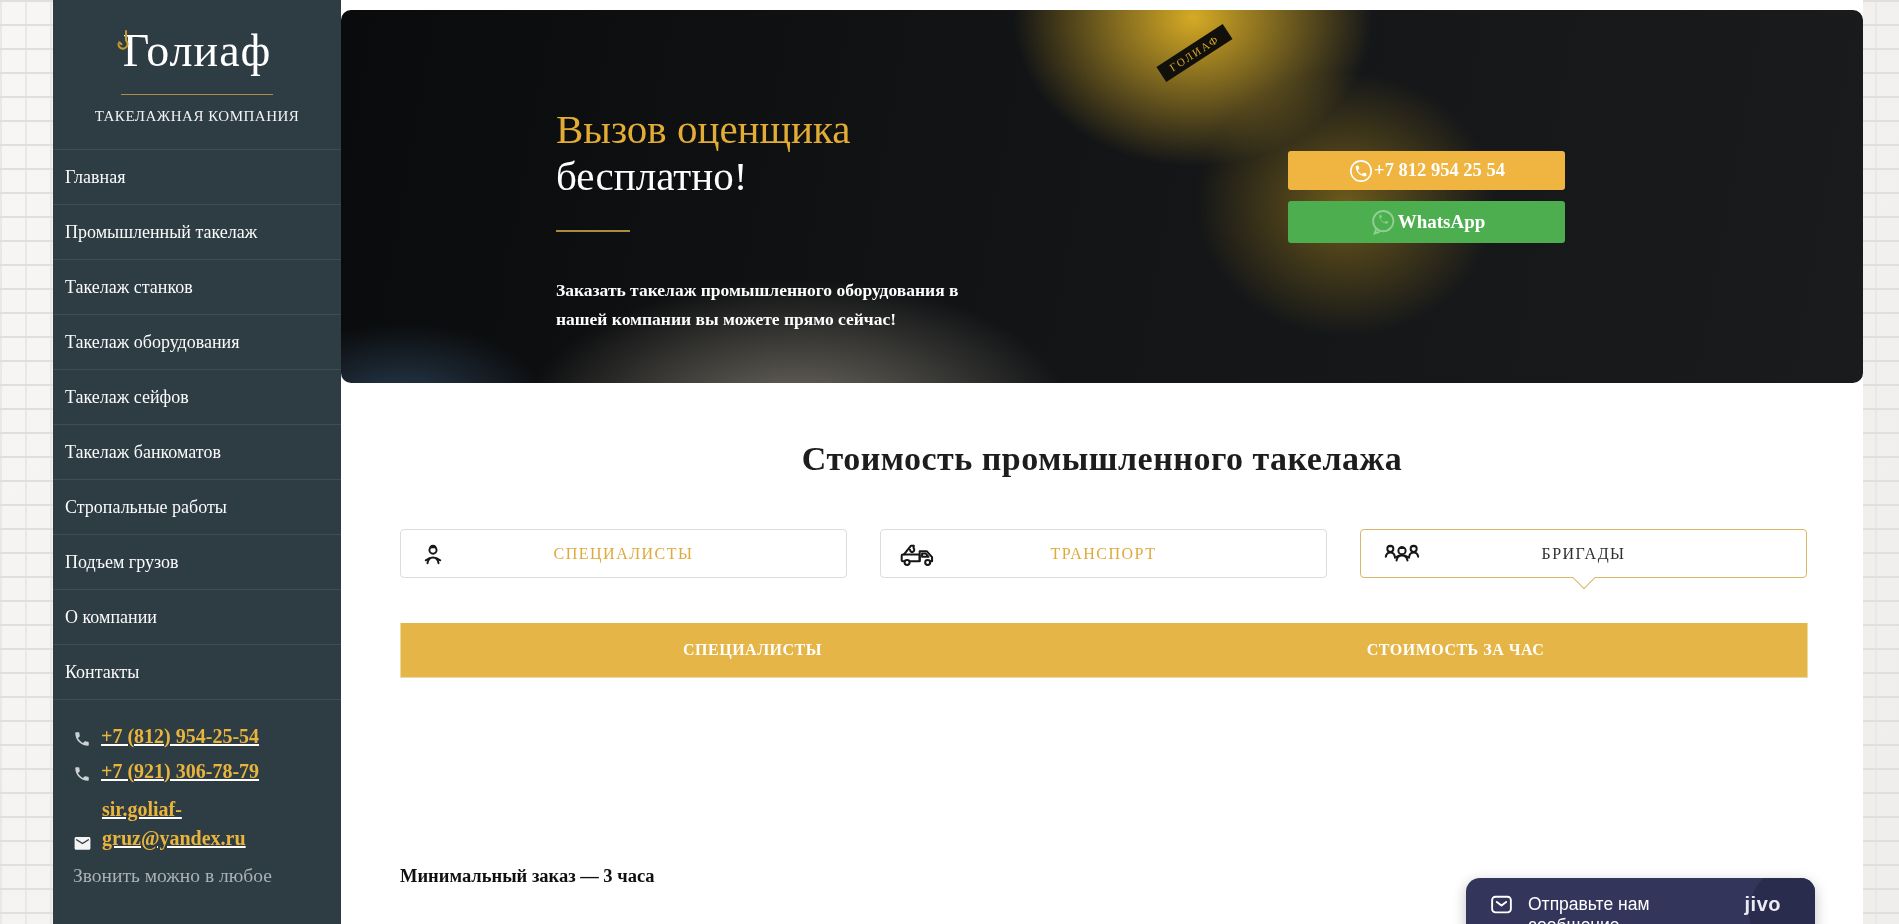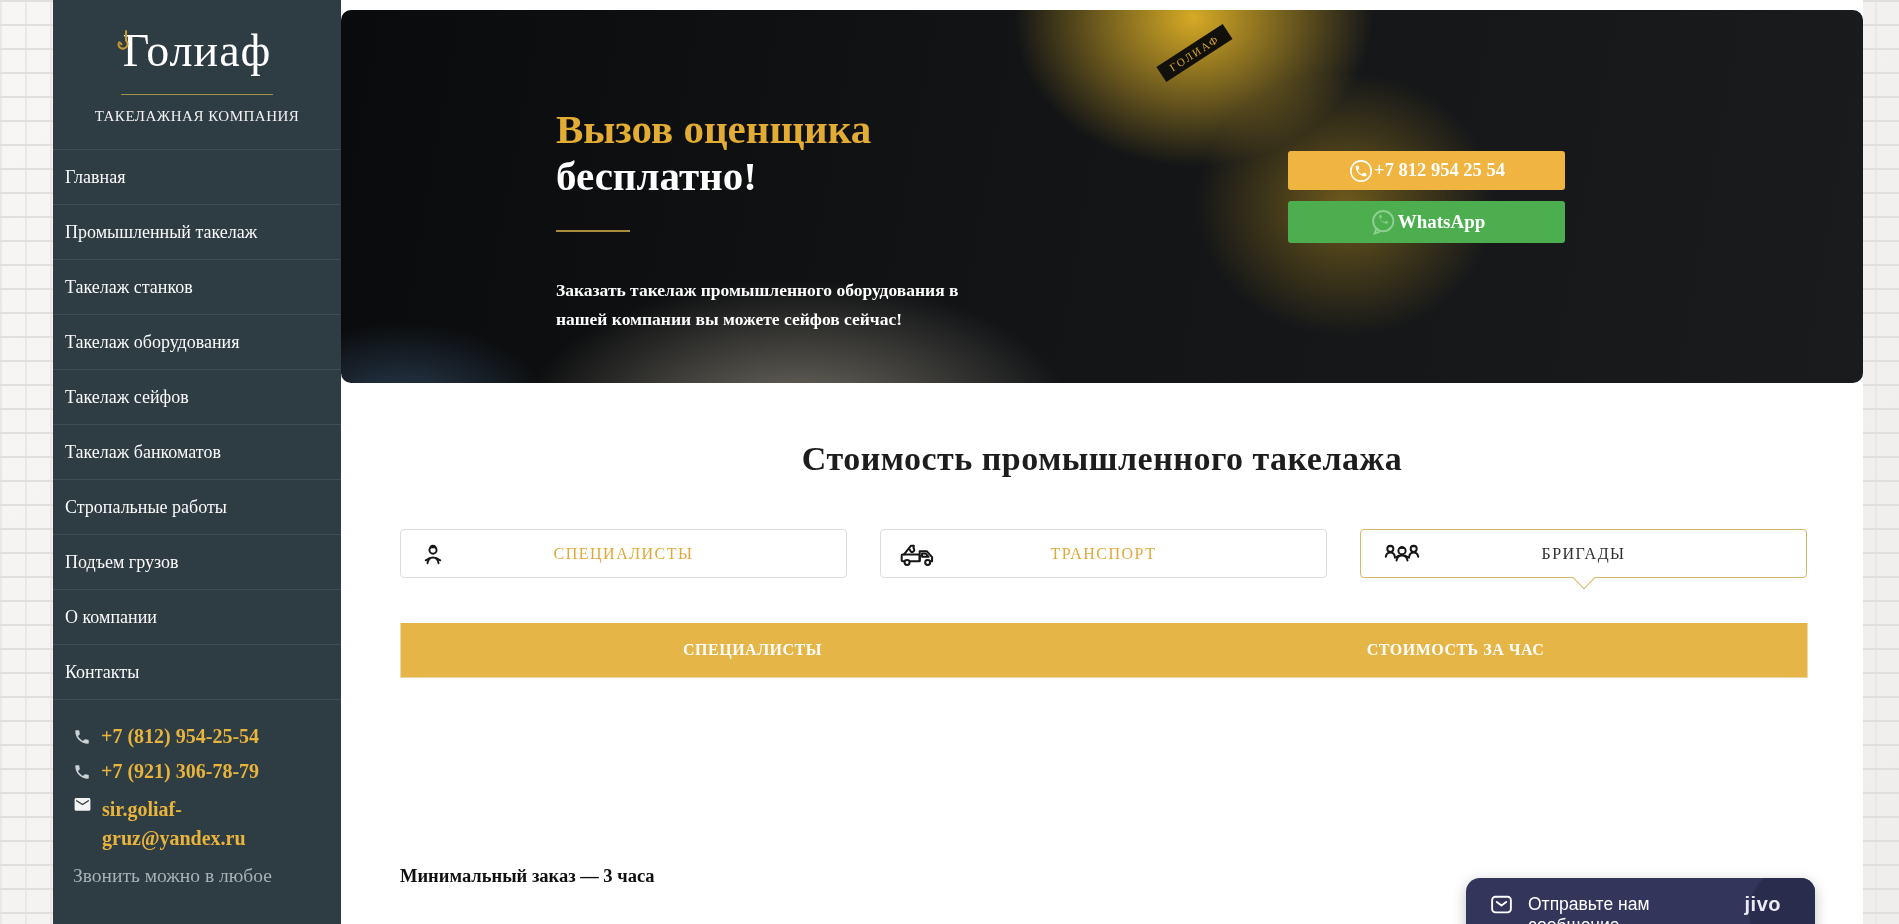--- a/index.html
+++ b/index.html
@@ -27,21 +27,21 @@
   .logo-divider { width:152px; border-top:1px solid #a78f45; margin:14px auto 13px; }
   .tagline { font-size:15px; letter-spacing:.5px; color:#f3f3f3; text-align:center; }
 
   .menu { list-style:none; margin-top:24px; border-top:1px solid rgba(255,255,255,.09); }
   .menu li {
     height:55px; line-height:54px; padding-left:12px; font-size:18px; color:#fbfbfb;
     border-bottom:1px solid rgba(255,255,255,.09); cursor:pointer; white-space:nowrap;
   }
 
   .contacts { margin-top:25px; padding:0 14px 0 20px; }
-  .contact-row { display:flex; align-items:flex-start; gap:10px; margin-bottom:12px; }
+  .contact-row { display:flex; align-items:flex-end; gap:10px; margin-bottom:12px;text-decoration:underline; }
   .contact-row .cicon { flex:0 0 auto; margin-top:3px; }
   .contact-phone { color:#e8b43c; font-weight:700; font-size:20px; white-space:nowrap; }
   .contact-email { color:#e8b43c; font-weight:700; font-size:20px; width:212px; line-height:1.45; overflow-wrap:break-word; }
   .contact-note { color:#a9b2b6; font-size:19.5px; margin-top:6px; }
 
   
   .main { position:absolute; left:341px; top:0; width:1522px; height:100%; background:#fff; }
 
   
   .hero {
@@ -52,21 +52,21 @@
       radial-gradient(250px 220px at 66% 52%, rgba(198,156,30,.50), rgba(198,156,30,0) 60%),
       radial-gradient(430px 220px at 30% 110%, rgba(148,142,128,.75), rgba(148,142,128,0) 64%),
       radial-gradient(250px 150px at 4% 108%, rgba(58,90,122,.65), rgba(58,90,122,0) 60%),
       linear-gradient(100deg, #0a0b0c 0%, #121416 45%, #191b1d 100%);
   }
   .helmet-label {
     position:absolute; left:53.5%; top:34px; transform:rotate(-33deg);
     background:#12100a; color:#d3a62c; font-size:11px; letter-spacing:2px; padding:3px 11px;
   }
   .hero-text { position:absolute; left:215px; top:96px; width:580px; }
-  .hero-title { font-size:41px; line-height:1.15; font-weight:700; }
+  .hero-title { font-size:41px; line-height:1.15; font-weight:400; }
   .hero-title .accent { color:#e2ac35; }
   .hero-title .rest { color:#fdfdfd; }
   .hero-divider { margin-top:30px; width:74px; border-top:2px solid #a98d3d; }
   .hero-desc { margin-top:44px; color:#fff; font-weight:700; font-size:17.5px; line-height:1.62; }
 
   .hero-buttons { position:absolute; left:947px; top:141px; width:277px; }
   .btn { display:flex; align-items:center; justify-content:center; border-radius:3px;
          color:#fff; font-weight:700; cursor:pointer; }
   .btn-phone { height:39px; background:#f0b441; font-size:18.5px; }
   .btn-wa { margin-top:11px; height:42px; background:#4cae4f; font-size:19px; }
@@ -182,21 +182,21 @@
       <div class="helmet-label">ГОЛИАФ</div>
 
       <div class="hero-text">
         <h1 class="hero-title">
           <span class="accent">Вызов оценщика</span><br>
           <span class="rest">бесплатно!</span>
         </h1>
         <div class="hero-divider"></div>
         <div class="hero-desc">
           <div>Заказать такелаж промышленного оборудования в</div>
-          <div>нашей компании вы можете сейфов сейчас!</div>
+          <div>нашей компании вы можете прямо сейчас!</div>
         </div>
       </div>
 
       <div class="hero-buttons">
         <div class="btn btn-phone">
           <span>
             <svg width="26" height="26" viewBox="0 0 24 24">
               <circle cx="12" cy="12" r="9.4" fill="none" stroke="#fff" stroke-width="1.5"></circle>
               <path transform="translate(5.4 5.4) scale(0.55)" fill="#fff" d="M6.62 10.79c1.44 2.83 3.76 5.14 6.59 6.59l2.2-2.2c.27-.27.67-.36 1.02-.24 1.12.37 2.33.57 3.57.57.55 0 1 .45 1 1V20c0 .55-.45 1-1 1-9.39 0-17-7.61-17-17 0-.55.45-1 1-1h3.5c.55 0 1 .45 1 1 0 1.25.2 2.45.57 3.57.11.35.03.74-.25 1.02l-2.2 2.2z"></path>
             </svg>

